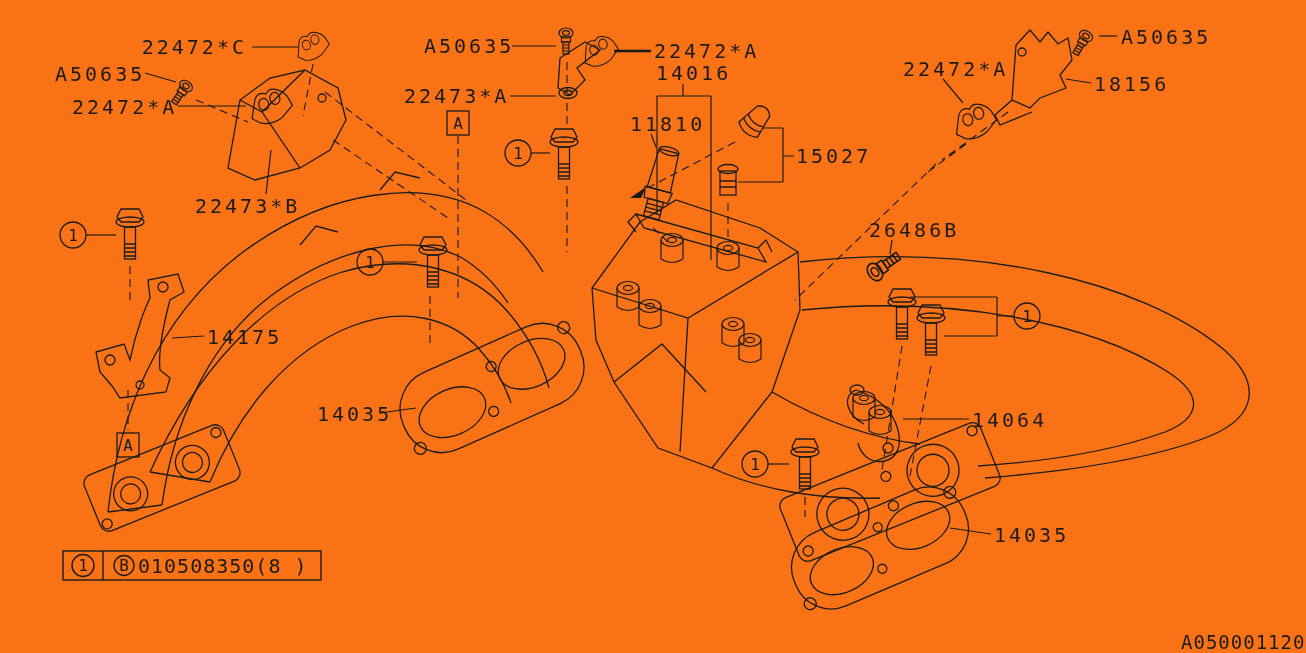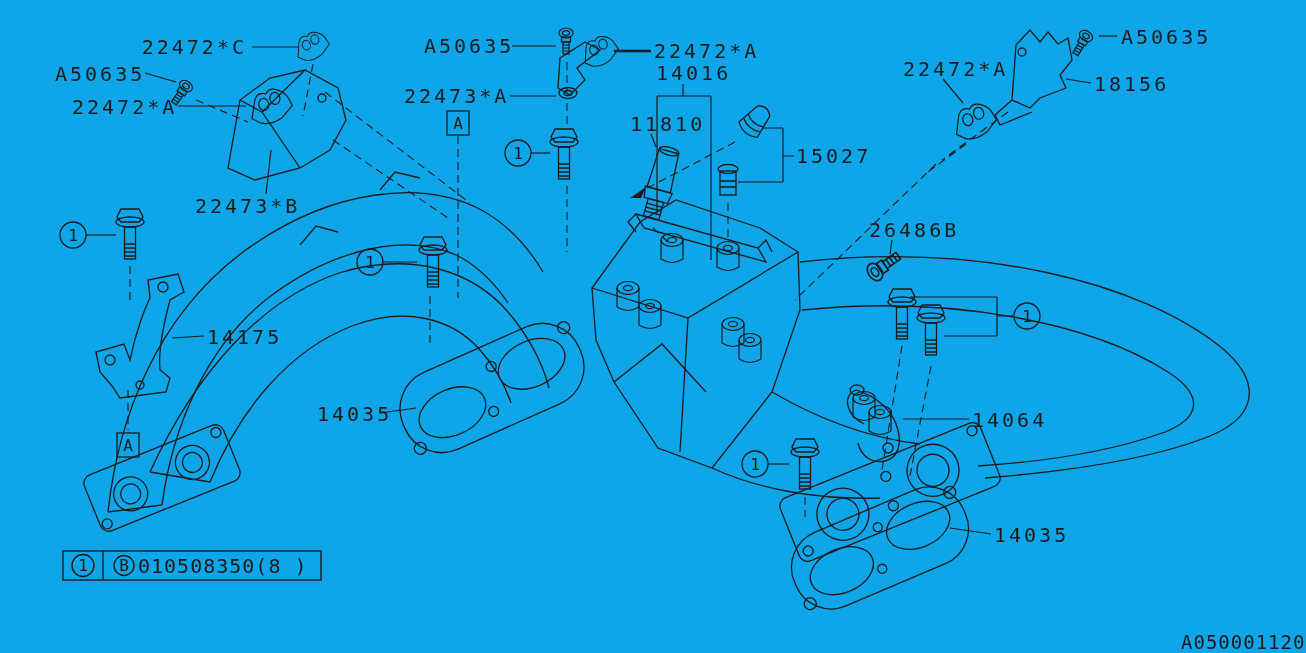--- a/index.html
+++ b/index.html
@@ -1,17 +1,17 @@
 <!DOCTYPE html>
 <html><head>
 <meta charset="utf-8">
 <style>
   html,body{margin:0;padding:0;background:#e8e8e8;}
   .stage{
-    position:relative;width:1306px;height:653px;background:#0ea5e9;
+    position:relative;width:1306px;height:653px;background:#f97316;
     font-family:"DejaVu Sans Mono","Liberation Mono",monospace;
     overflow:hidden;
   }
   svg{display:block}
   text{
     font-family:"DejaVu Sans Mono","Liberation Mono",monospace;
     fill:#1b1b1b;
   }
   .callout{font-size:20px;letter-spacing:3px;}
   .marker{font-size:16px;letter-spacing:0;}

